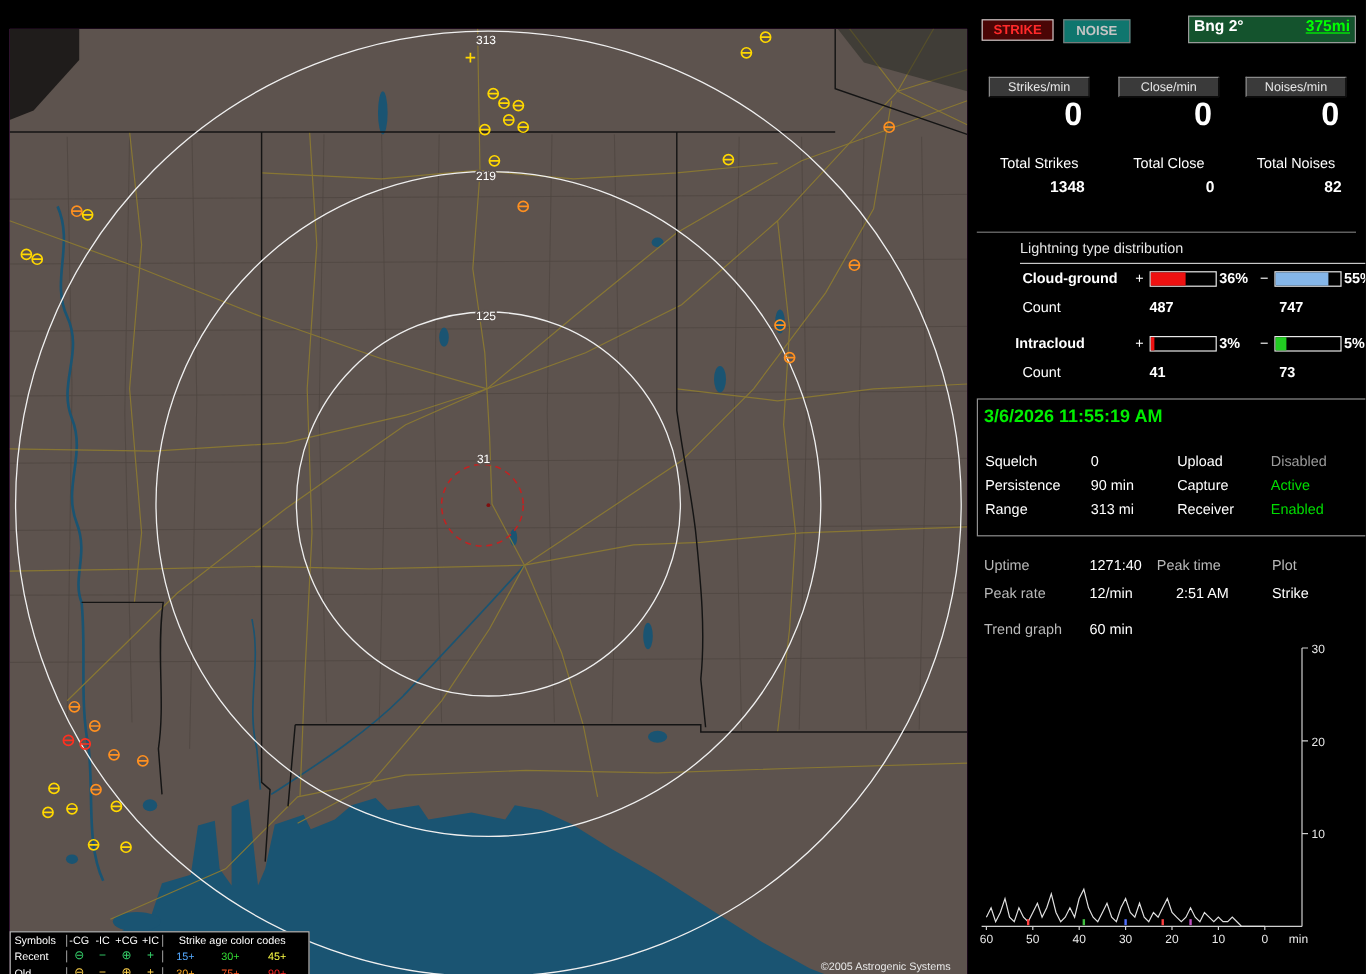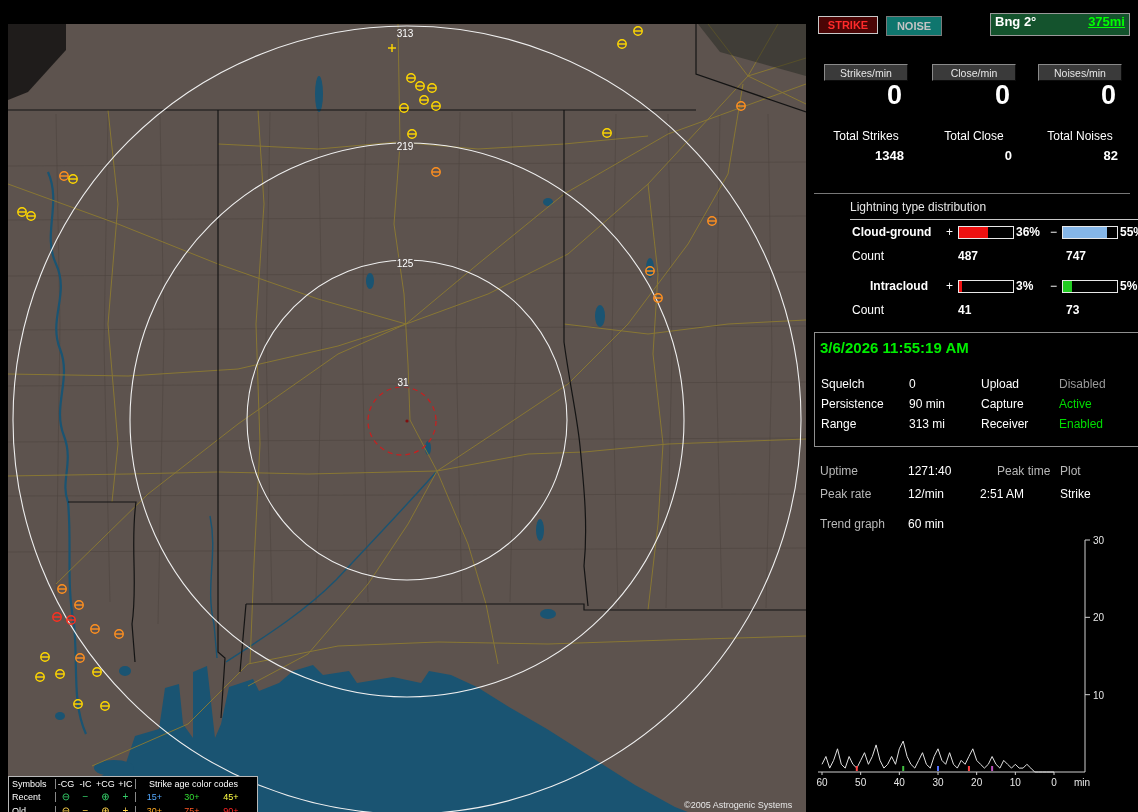--- a/index.html
+++ b/index.html
@@ -341,21 +341,21 @@
       <span class="abs" style="left:204px;top:29px">−</span>
       <div class="bar abs" style="left:216px;top:30px">
         <div style="width: 82%; background: rgb(133, 182, 232);"></div>
       </div>
       <span class="abs pct" style="left:274px;top:29px">55%</span>
 
       <span class="abs" style="left:6px;top:53px">Count</span>
       <span class="abs cnt" style="left:112px;top:53px">487</span>
       <span class="abs cnt" style="left:220px;top:53px">747</span>
 
-      <span class="abs dlabel" style="left:24px;top:83px">Intracloud</span>
+      <span class="abs dlabel" style="left:0;top:83px">Intracloud</span>
       <span class="abs" style="left:100px;top:83px">+</span>
       <div class="bar abs" style="left:112px;top:84px">
         <div style="width: 5%; background: rgb(238, 17, 17);"></div>
       </div>
       <span class="abs pct" style="left:170px;top:83px">3%</span>
       <span class="abs" style="left:204px;top:83px">−</span>
       <div class="bar abs" style="left:216px;top:84px">
         <div style="width: 16%; background: rgb(34, 204, 34);"></div>
       </div>
       <span class="abs pct" style="left:274px;top:83px">5%</span>
@@ -380,21 +380,21 @@
 
       <span class="abs" style="left:6px;top:84px">Range</span>
       <span class="abs" style="left:94px;top:84px">313 mi</span>
       <span class="abs" style="left:166px;top:84px">Receiver</span>
       <span class="abs" style="left: 244px; top: 84px; color: rgb(0, 221, 0);">Enabled</span>
     </div>
 
     <div id="stats">
       <span class="abs glabel" style="left:6px;top:14px">Uptime</span>
       <span class="abs" style="left:94px;top:14px">1271:40</span>
-      <span class="abs glabel" style="left:183px;top:14px">Peak time</span>
+      <span class="abs glabel" style="left:150px;top:14px">Peak time</span>
       <span class="abs glabel" style="left:246px;top:14px">Plot</span>
 
       <span class="abs glabel" style="left:6px;top:37px">Peak rate</span>
       <span class="abs" style="left:94px;top:37px">12/min</span>
       <span class="abs" style="left:166px;top:37px">2:51 AM</span>
       <span class="abs" style="left:246px;top:37px">Strike</span>
 
       <span class="abs glabel" style="left:6px;top:67px">Trend graph</span>
       <span class="abs" style="left:94px;top:67px">60 min</span>
 

